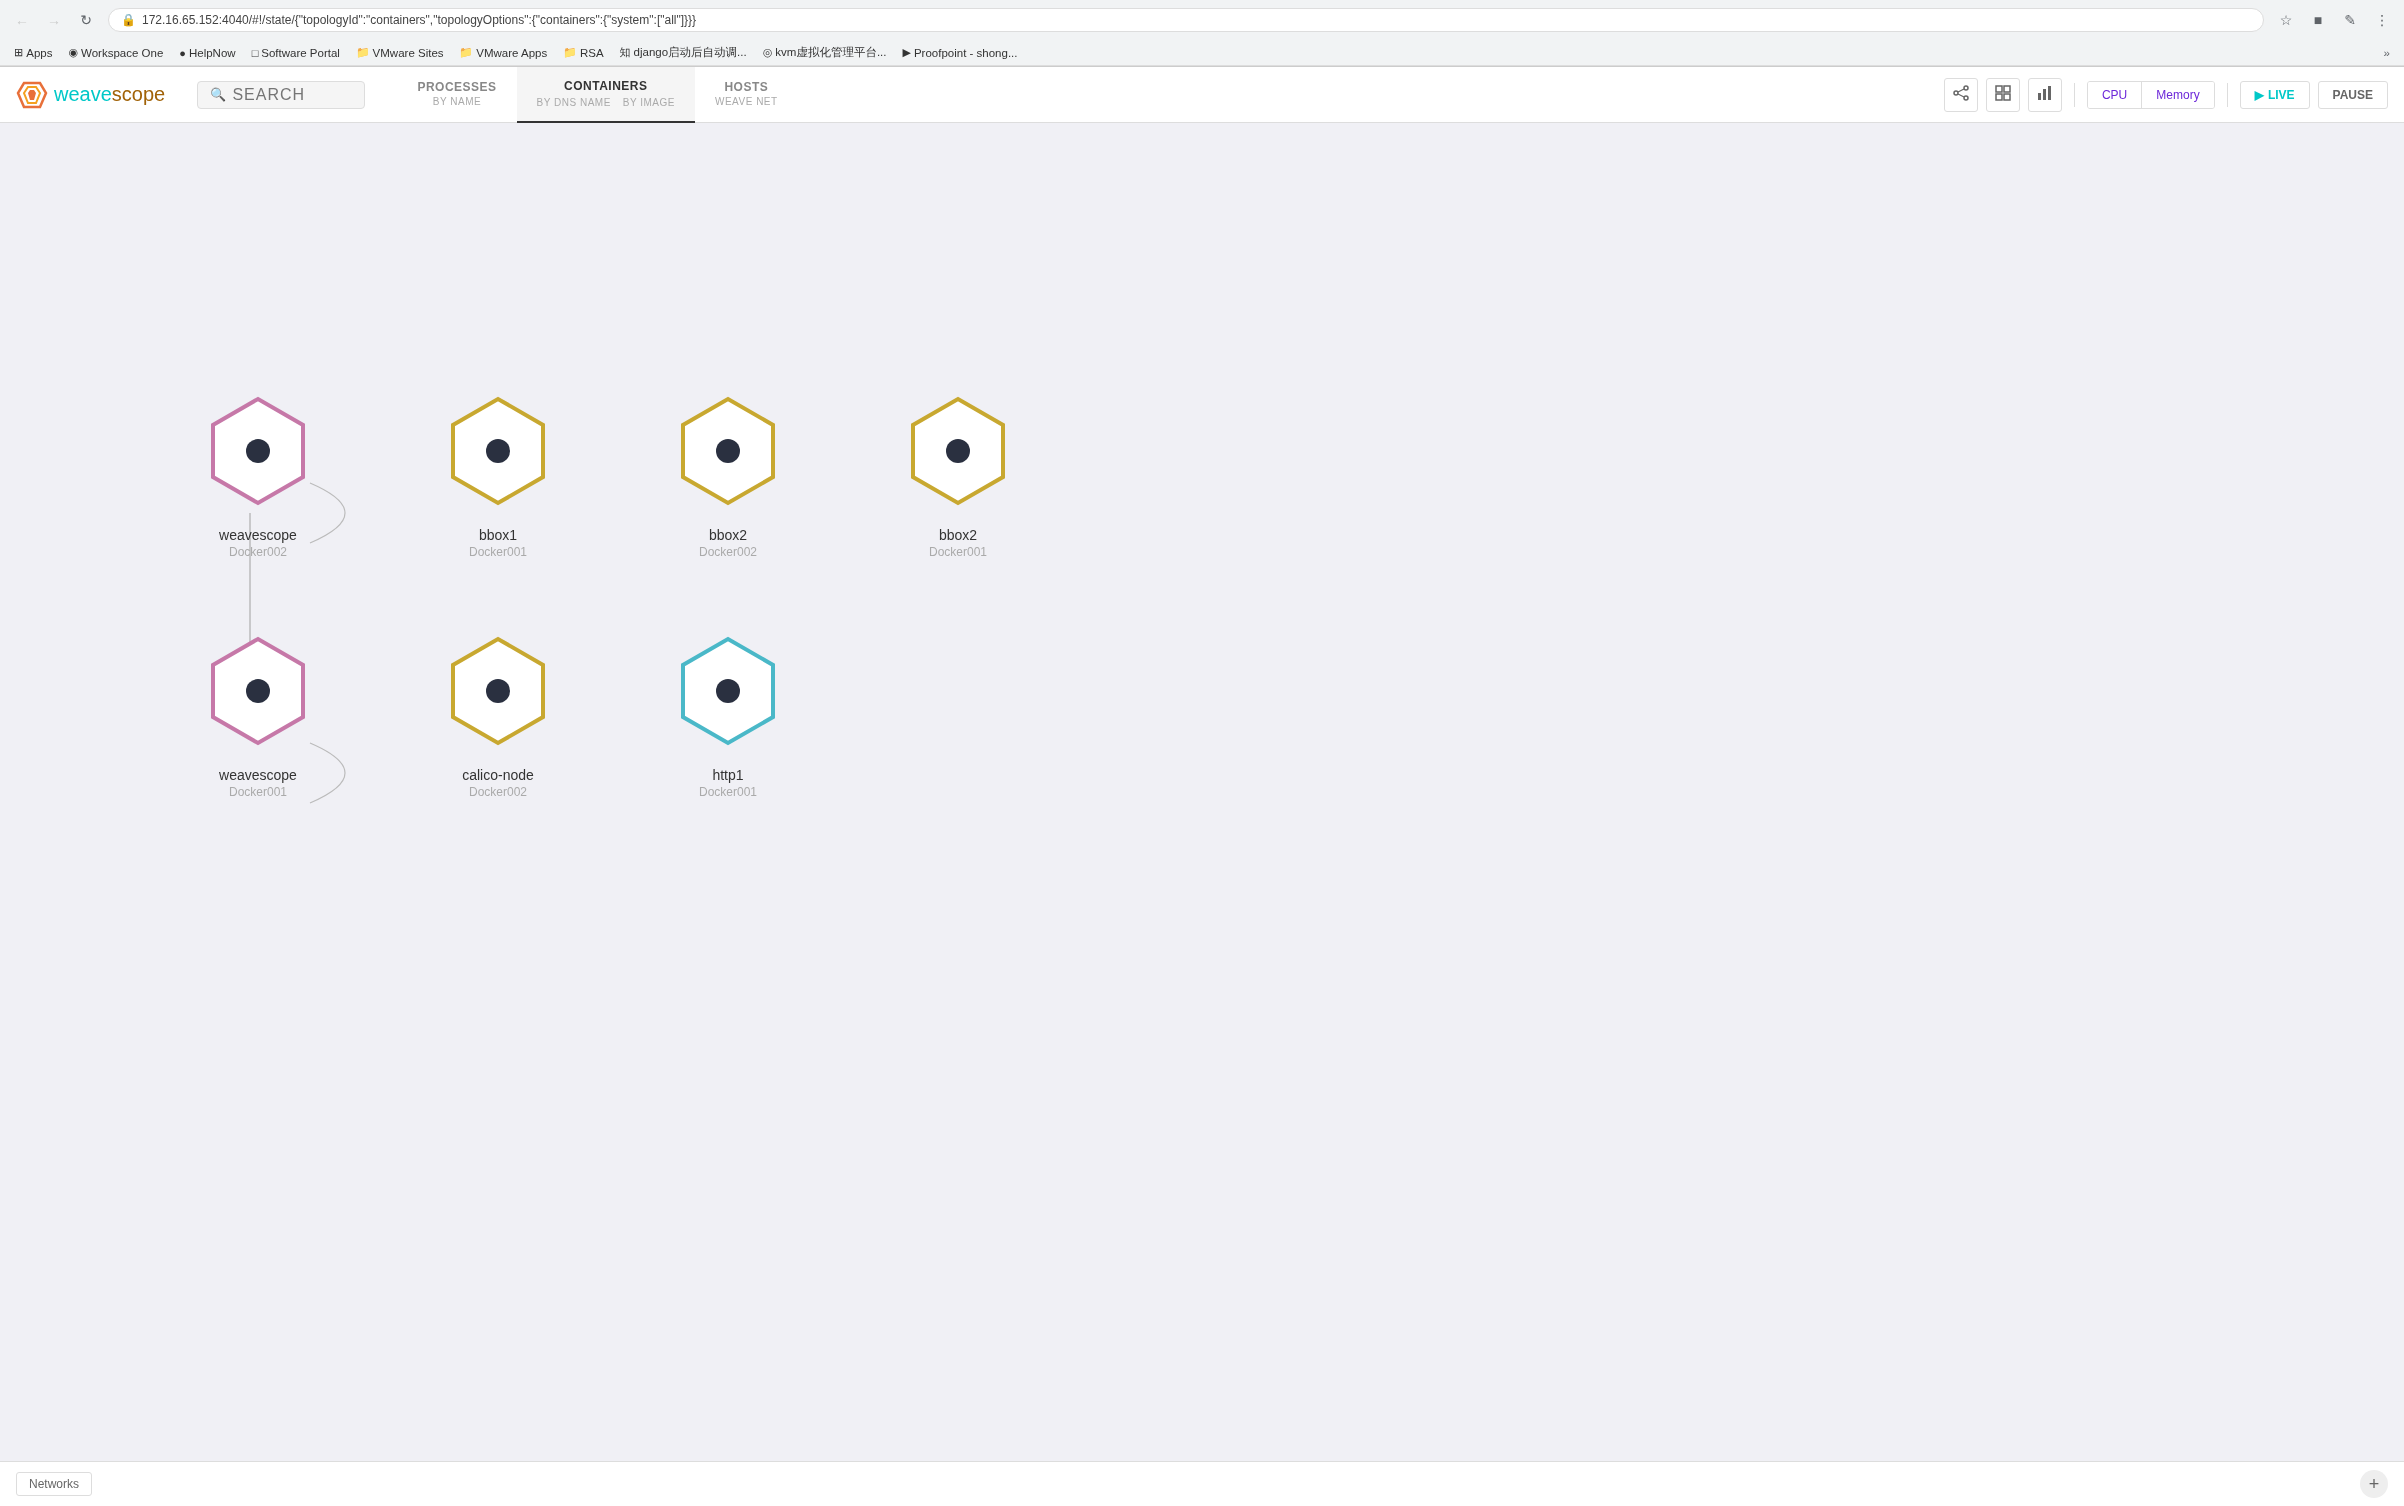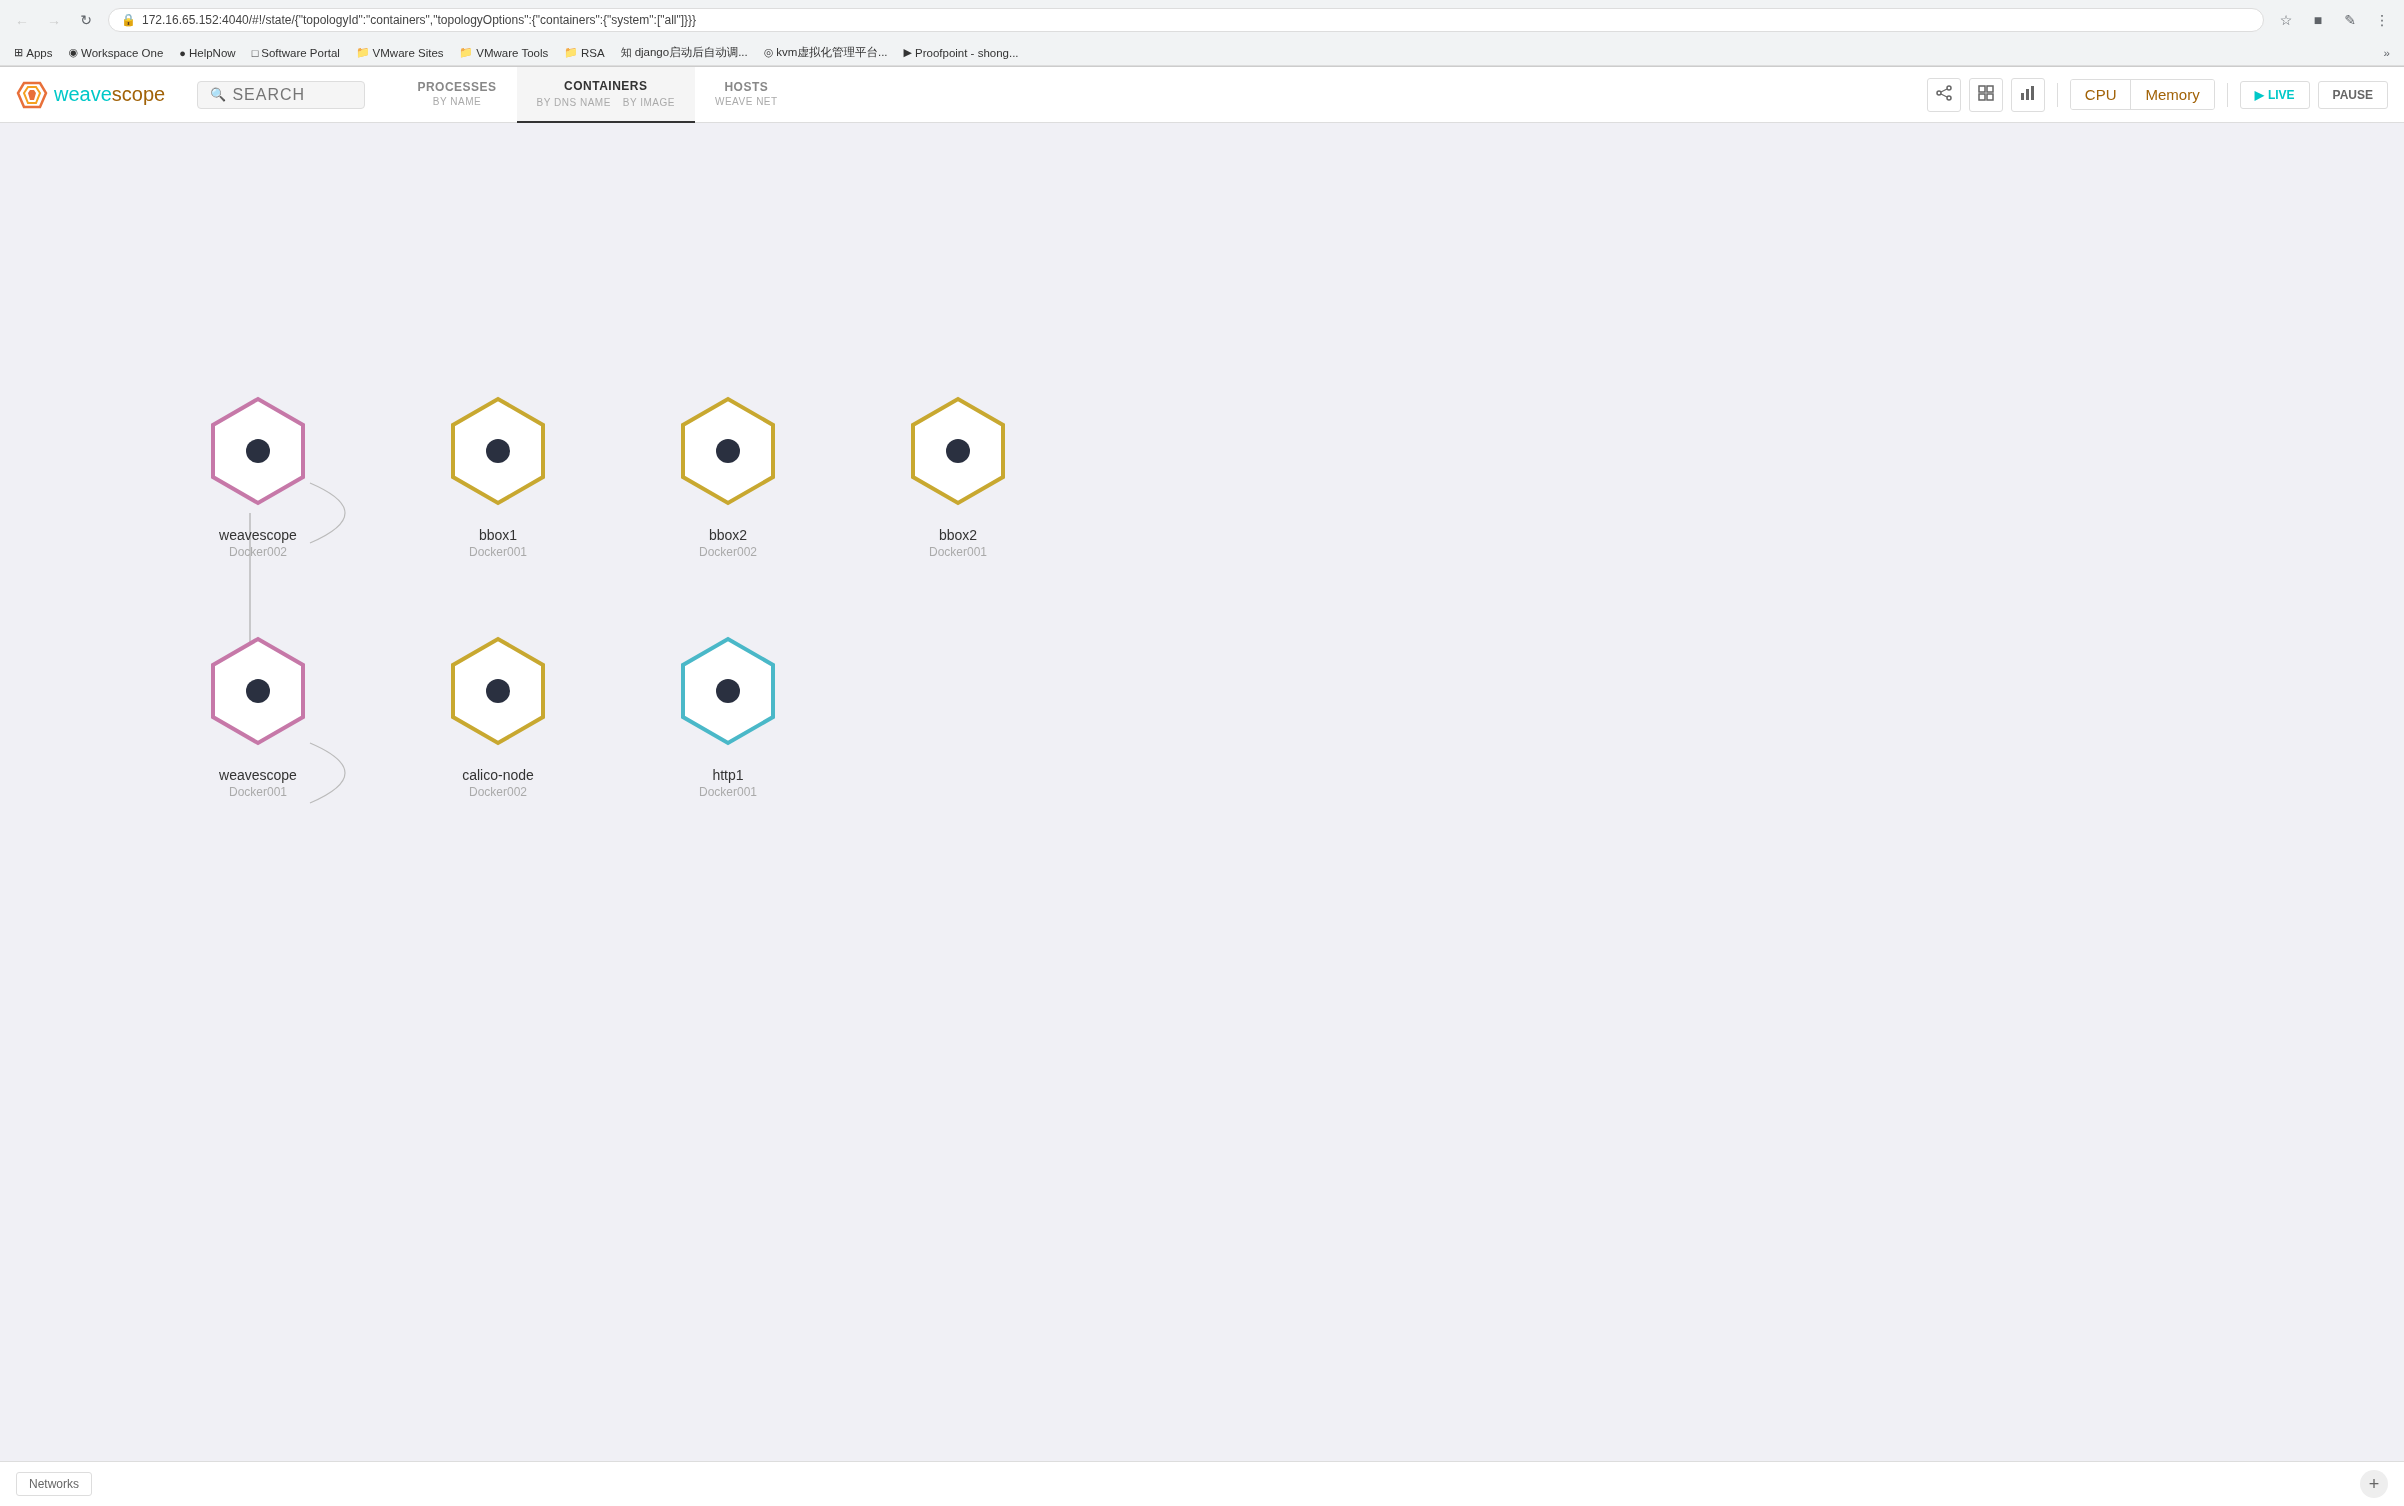--- a/index.html
+++ b/index.html
@@ -41,21 +41,21 @@
     .nav-tab { padding: 0 20px; display: flex; flex-direction: column; align-items: center; justify-content: center; cursor: pointer; border-bottom: 2px solid transparent; height: 56px; font-size: 12px; font-weight: 600; letter-spacing: 0.5px; color: #888; text-transform: uppercase; }
     .nav-tab.active { border-bottom-color: #333; color: #333; background: #f5f5f5; }
     .nav-tab-sub { font-size: 10px; color: #aaa; margin-top: 2px; letter-spacing: 0.5px; font-weight: 400; }
 
     .nav-actions { display: flex; align-items: center; gap: 8px; margin-left: auto; }
     .action-btn { width: 34px; height: 34px; border: 1px solid #ddd; border-radius: 3px; background: white; cursor: pointer; display: flex; align-items: center; justify-content: center; color: #666; font-size: 14px; }
 
     .divider-v { width: 1px; height: 24px; background: #ddd; margin: 0 4px; }
 
     .cpu-memory-group { display: flex; border: 1px solid #ddd; border-radius: 3px; overflow: hidden; }
-    .cm-btn { padding: 6px 14px; font-size: 15px; font-weight: 500; cursor: pointer; border: none; background: white; color: #a16207; }
+    .cm-btn { padding: 6px 14px; font-size: 12px; font-weight: 500; cursor: pointer; border: none; background: white; color: #6d28d9; }
     .cm-btn:first-child { border-right: 1px solid #ddd; }
 
     .live-btn { display: flex; align-items: center; gap: 4px; padding: 6px 14px; background: white; border: 1px solid #ddd; border-radius: 3px; cursor: pointer; font-size: 12px; font-weight: 600; color: #00c8c8; }
     .live-btn .play-icon { color: #00c8c8; }
     .pause-btn { padding: 6px 14px; background: white; border: 1px solid #ddd; border-radius: 3px; cursor: pointer; font-size: 12px; font-weight: 600; color: #666; }
 
     
     .canvas { position: relative; flex: 1; padding: 20px; overflow: hidden; min-height: 700px; }
 
     
@@ -109,21 +109,21 @@
       <span class="bookmark-item">
         <span class="bookmark-icon">□</span>
         <span>Software Portal</span>
       </span>
       <span class="bookmark-item">
         <span class="bookmark-icon">📁</span>
         <span>VMware Sites</span>
       </span>
       <span class="bookmark-item">
         <span class="bookmark-icon">📁</span>
-        <span>VMware Tools</span>
+        <span>VMware Apps</span>
       </span>
       <span class="bookmark-item">
         <span class="bookmark-icon">📁</span>
         <span>RSA</span>
       </span>
       <span class="bookmark-item">
         <span class="bookmark-icon">知</span>
         <span>django启动后自动调...</span>
       </span>
       <span class="bookmark-item">

